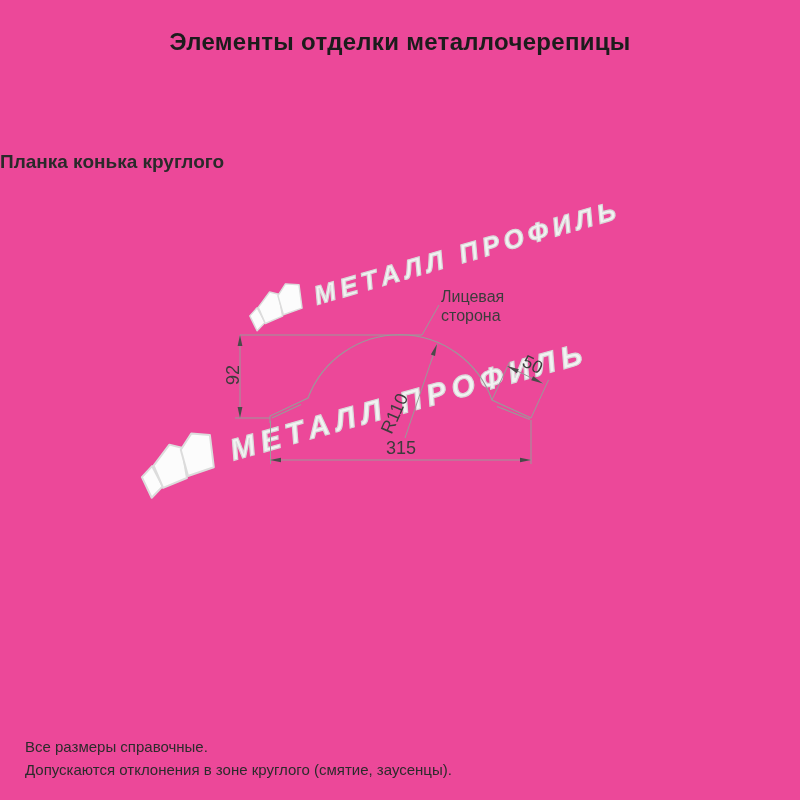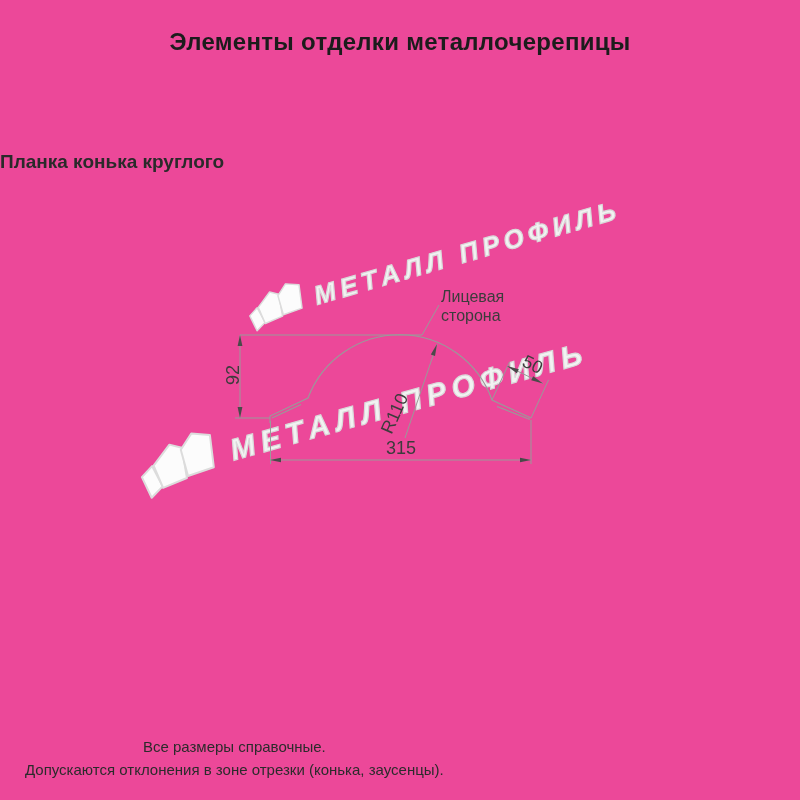--- a/index.html
+++ b/index.html
@@ -26,21 +26,21 @@
     transform:rotate(-15.5deg);transform-origin:0 70%;}
   .wm-logo{flex:0 0 auto;}
   .wm-logo polygon{fill:#fcfcfc;stroke:#dcdcdc;stroke-width:2.5;stroke-linejoin:round;}
   .drawing{position:absolute;left:0;top:0;}
   .ln{stroke:#9a9a9a;stroke-width:1;fill:none;}
   .profile{stroke:#9a9a9a;stroke-width:1.1;fill:none;}
   .arrow{fill:#4a4a4a;stroke:none;}
   .dim-text{font-family:"Liberation Sans", sans-serif;font-size:18px;fill:#3c3c3c;}
   .note-text{font-family:"Liberation Sans", sans-serif;font-size:16px;fill:#3c3c3c;}
   .footnotes{
-    position:absolute;left:25px;top:735px;font-size:15px;color:#2b2b2b;line-height:23px;text-align:center;
+    position:absolute;left:25px;top:735px;font-size:15px;color:#2b2b2b;line-height:23px;
   }
 </style>
 </head>
 <body>
 
 <div class="canvas">
 
   <div class="page-title">Элементы отделки металлочерепицы</div>
 
   <div class="subtitle">
@@ -96,16 +96,16 @@
     <polygon class="arrow" points="543,383.5 533.2,376.3 531.2,380.2"></polygon>
     <text class="dim-text" transform="translate(530,370) rotate(26)" text-anchor="middle">50</text>
 
     <path class="ln" d="M439,305 L422,335"></path>
     <text class="note-text" x="441" y="302" text-anchor="start">Лицевая</text>
     <text class="note-text" x="441" y="321" text-anchor="start">сторона</text>
   </svg>
 
   <div class="footnotes">
     <div>Все размеры справочные.</div>
-    <div>Допускаются отклонения в зоне отрезки (конька, заусенцы).</div>
+    <div>Допускаются отклонения в зоне круглого (смятие, заусенцы).</div>
   </div>
 
 </div>
 
 </body></html>

